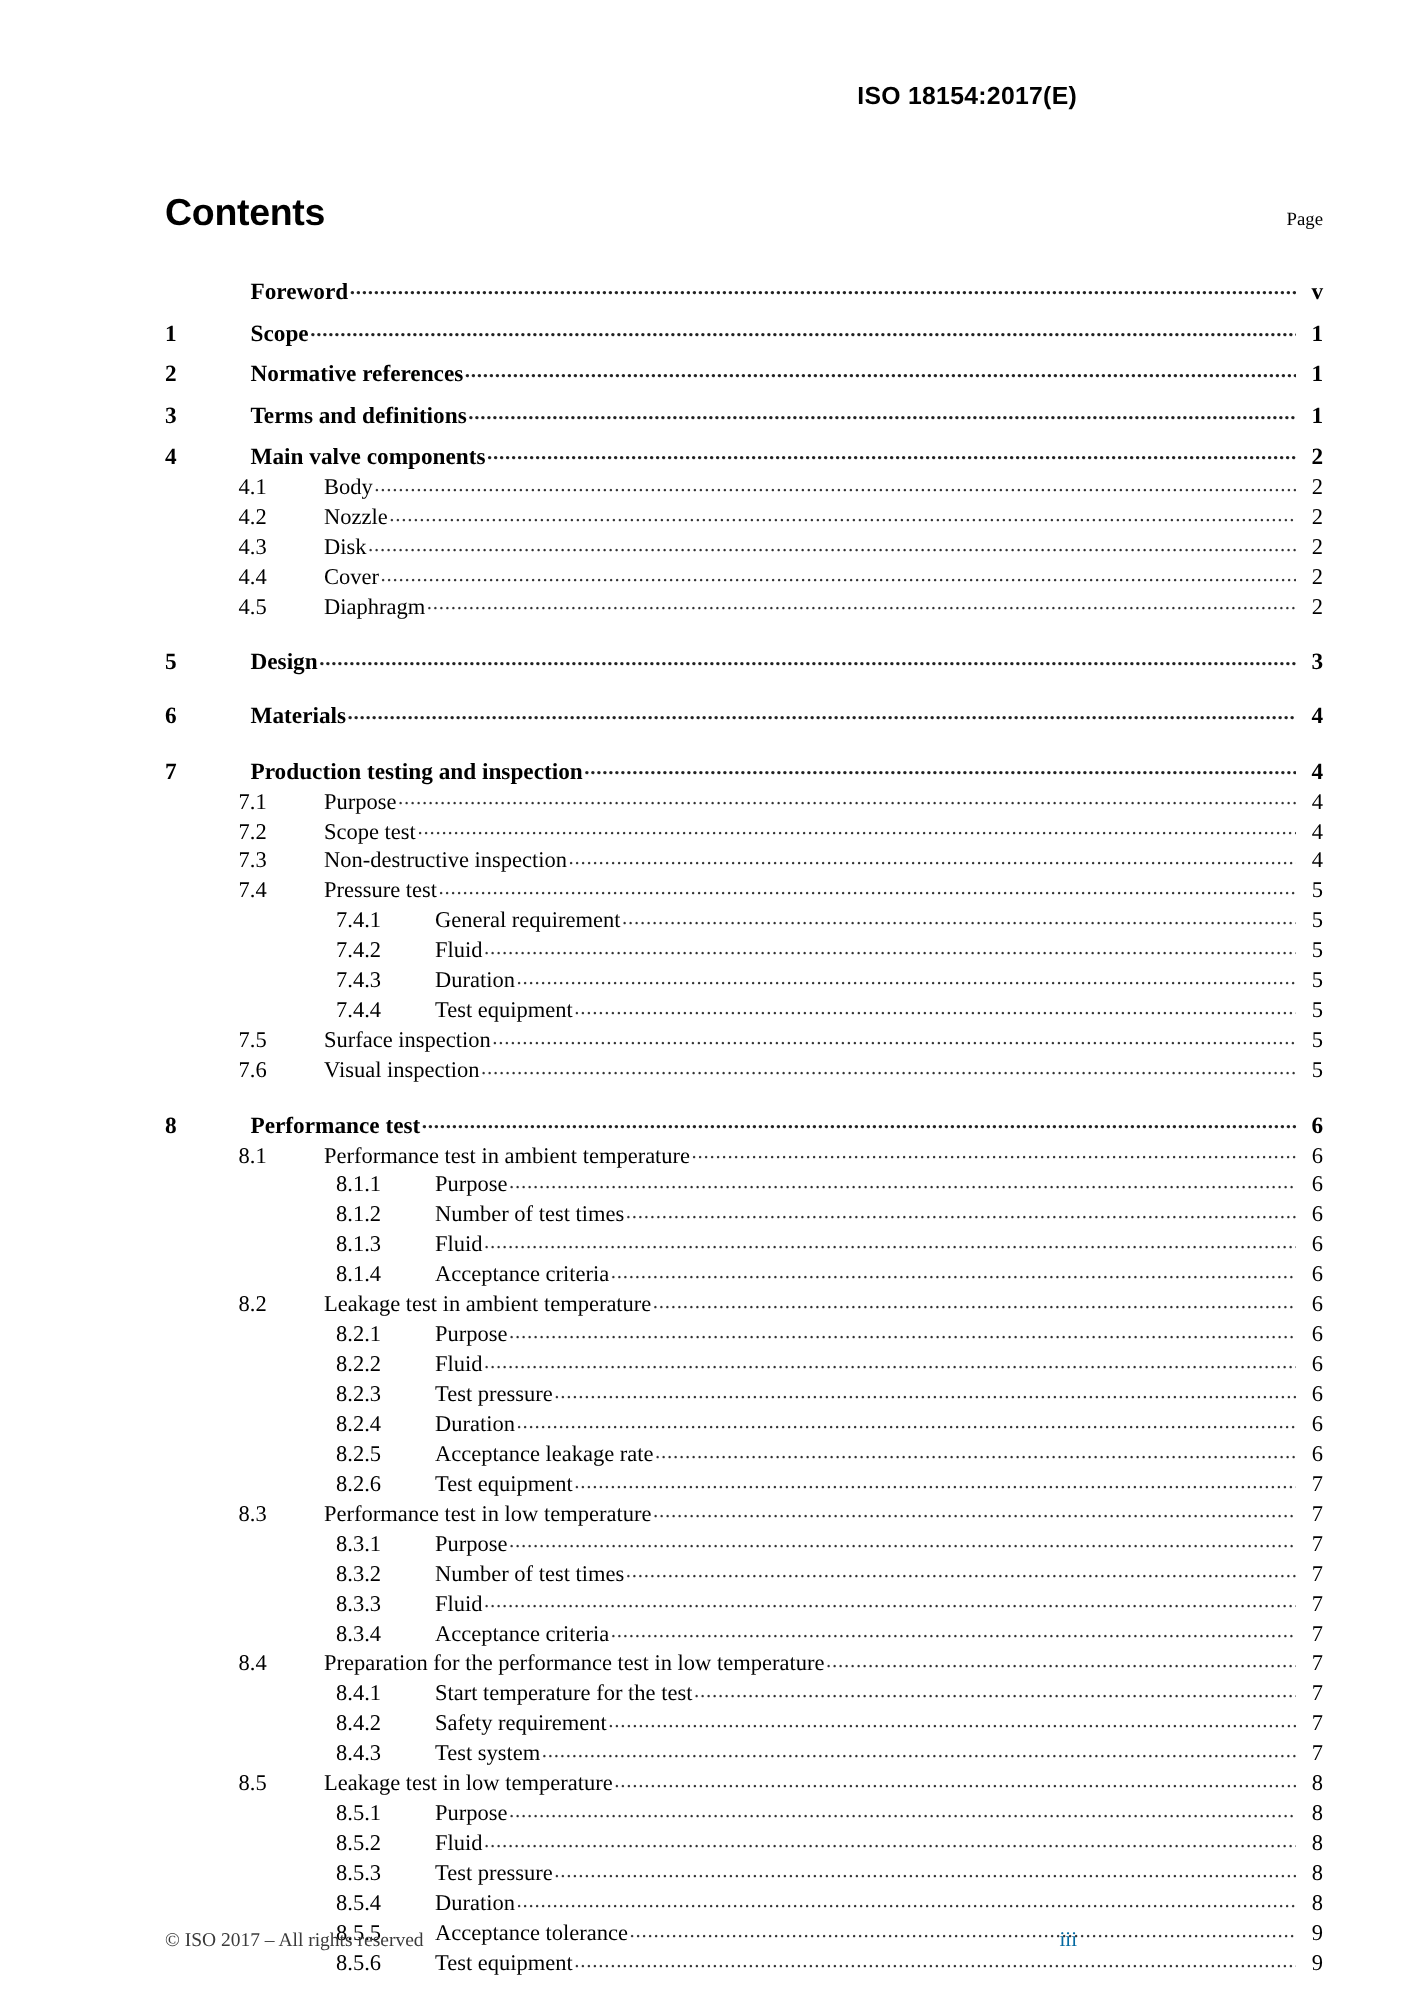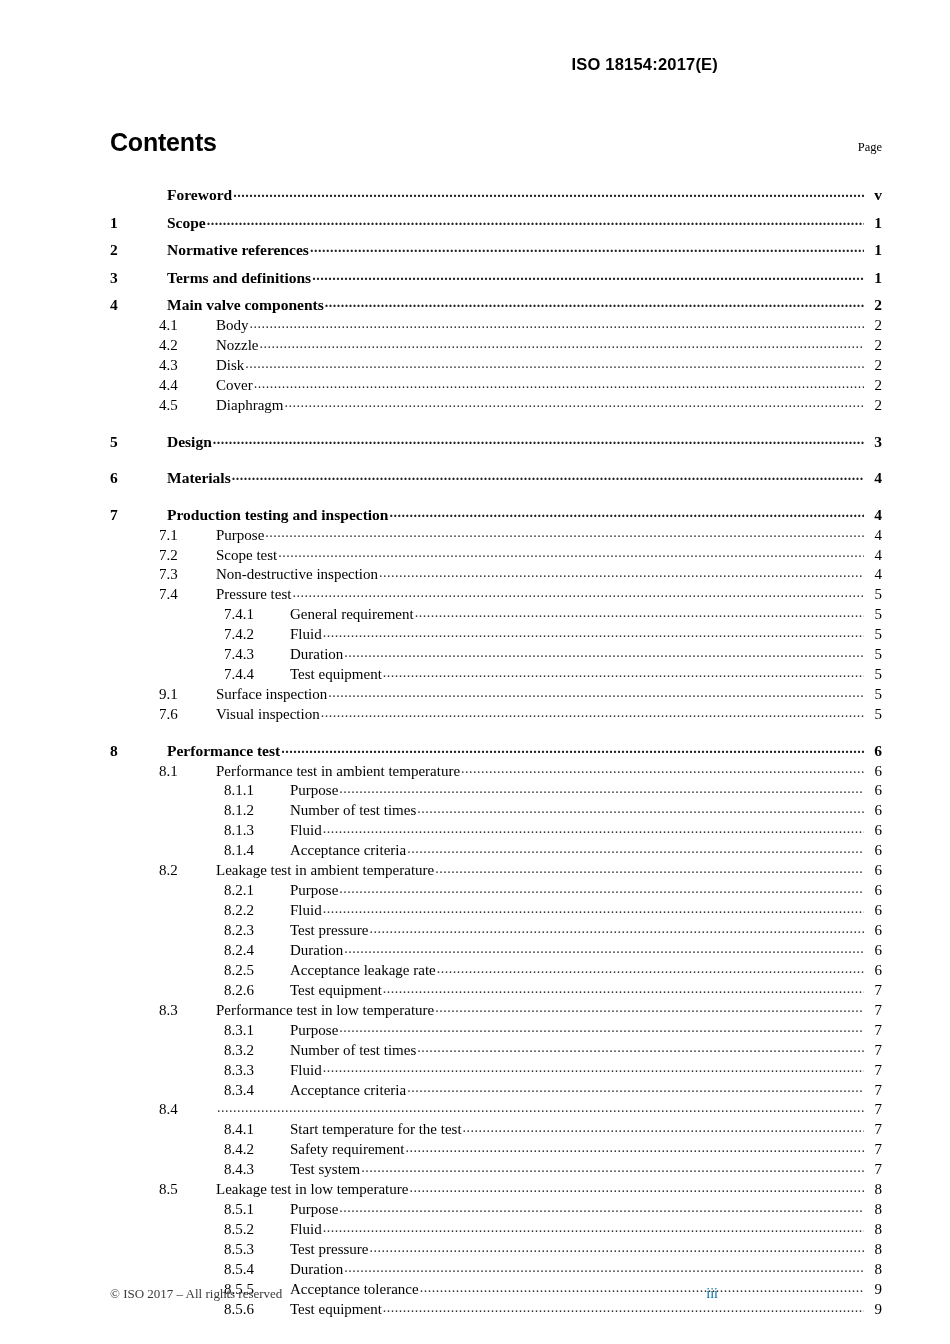--- a/index.html
+++ b/index.html
@@ -270,21 +270,21 @@
           <span class="dots">...................................................................................................................................................................................</span>
           <span class="pg">5</span>
         </div>
         <div class="toc-row lvl2">
           <span class="num">7.4.4</span>
           <span class="label">Test equipment</span>
           <span class="dots">...................................................................................................................................................................................</span>
           <span class="pg">5</span>
         </div>
         <div class="toc-row lvl1">
-          <span class="num">9.1</span>
+          <span class="num">7.5</span>
           <span class="label">Surface inspection</span>
           <span class="dots">...................................................................................................................................................................................</span>
           <span class="pg">5</span>
         </div>
         <div class="toc-row lvl1">
           <span class="num">7.6</span>
           <span class="label">Visual inspection</span>
           <span class="dots">...................................................................................................................................................................................</span>
           <span class="pg">5</span>
         </div>
@@ -392,20 +392,21 @@
           <span class="pg">7</span>
         </div>
         <div class="toc-row lvl2">
           <span class="num">8.3.4</span>
           <span class="label">Acceptance criteria</span>
           <span class="dots">...................................................................................................................................................................................</span>
           <span class="pg">7</span>
         </div>
         <div class="toc-row lvl1">
           <span class="num">8.4</span>
+          <span class="label">Preparation for the performance test in low temperature</span>
           <span class="dots">...................................................................................................................................................................................</span>
           <span class="pg">7</span>
         </div>
         <div class="toc-row lvl2">
           <span class="num">8.4.1</span>
           <span class="label">Start temperature for the test</span>
           <span class="dots">...................................................................................................................................................................................</span>
           <span class="pg">7</span>
         </div>
         <div class="toc-row lvl2">

